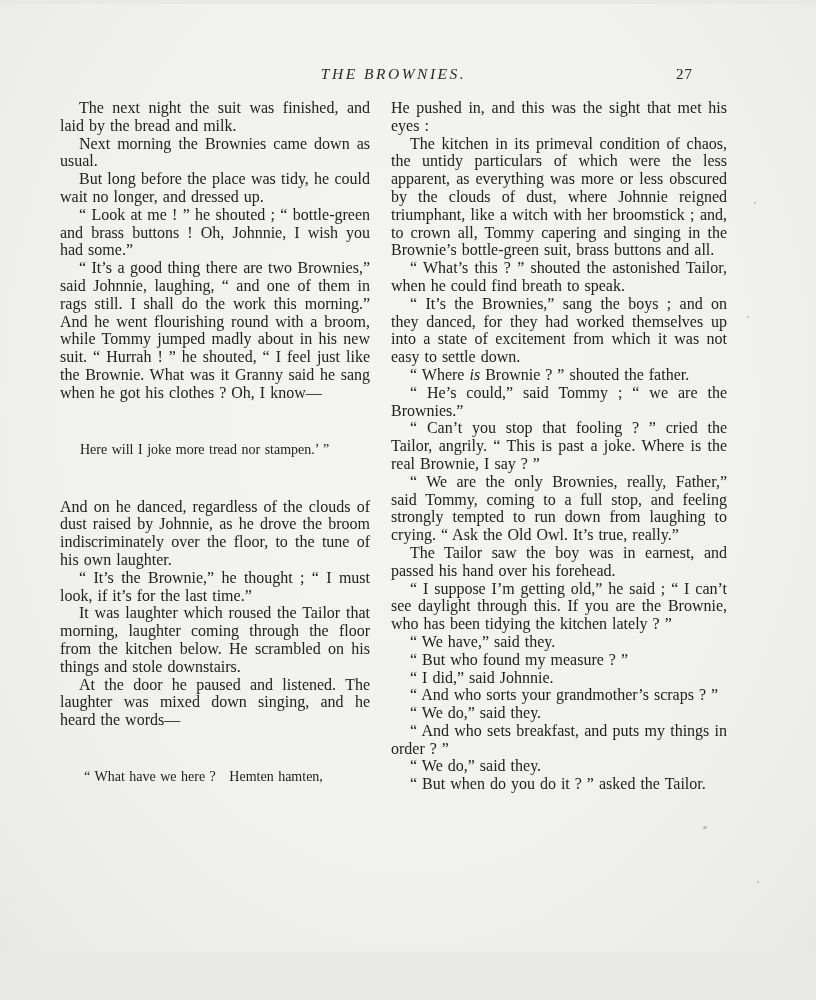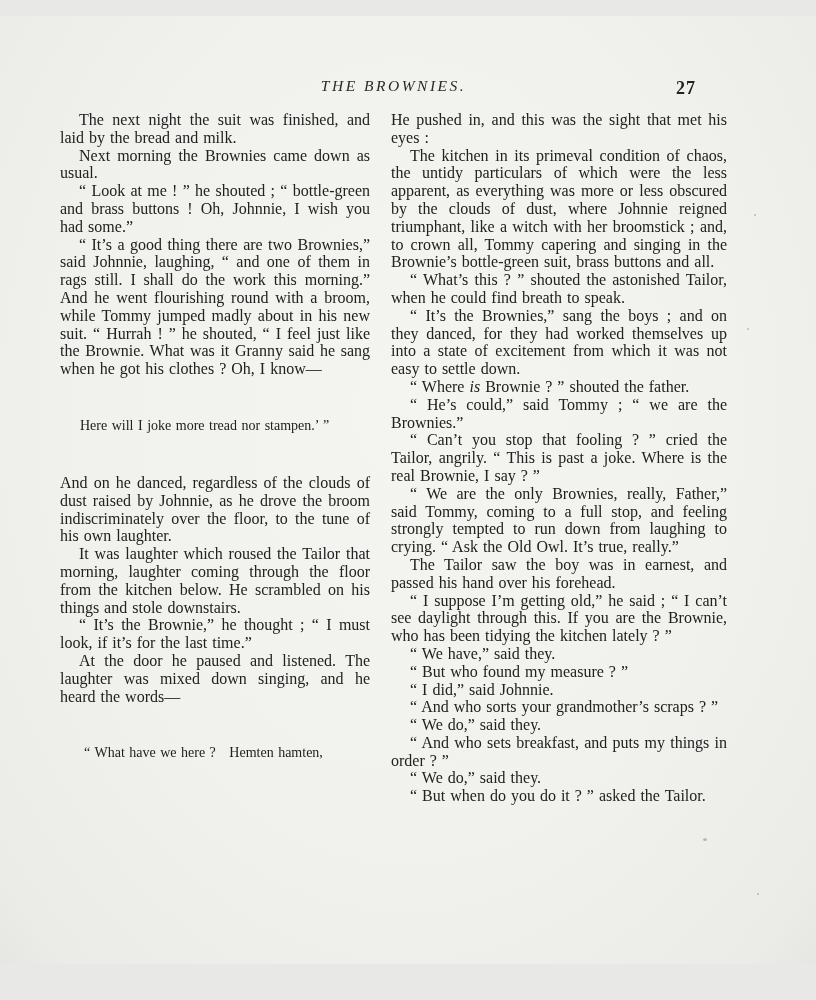--- a/index.html
+++ b/index.html
@@ -1,36 +1,36 @@
 <!DOCTYPE html>
 <html><head>
 <meta charset="utf-8">
 <style>
   html,body{margin:0;padding:0;background:#e8e8e6;}
   .page{
     position:relative;
     width:816px;height:948px;
-    margin:16px auto;
+    margin:4px auto;
     background:
       radial-gradient(ellipse at 50% 42%, #f4f4f1 0%, #f1f1ee 55%, #ebebe8 92%, #e6e6e3 100%);
     font-family:"Liberation Serif","DejaVu Serif",serif;
     color:#212121;
     overflow:hidden;
   }
   .running-head{
     position:absolute;top:61px;left:60px;width:667px;
     text-align:center;
     font-style:italic;
     font-size:15.5px;
     letter-spacing:2.5px;
     color:#2a2a2a;
   }
   .page-number{
     position:absolute;top:62px;left:676px;
-    font-size:18px;font-weight:bold;letter-spacing:1px;color:#222;
+    font-size:15px;font-weight:normal;letter-spacing:1px;color:#222;
   }
   .col{
     position:absolute;top:95px;
     font-size:16px;line-height:17.8px;
     text-align:justify;
     word-spacing:1px;
   }
   .col-left{left:60px;width:310px;}
   .col-right{left:391px;width:336px;}
   .col p{margin:0;text-indent:19px;}
@@ -56,28 +56,29 @@
 <body>
 
 <div class="page">
 
   <div class="running-head">THE BROWNIES.</div>
   <div class="page-number">27</div>
 
   <div class="col col-left">
     <p>The next night the suit was finished, and laid by the bread and milk.</p>
     <p>Next morning the Brownies came down as usual.</p>
+    <p>But long before the place was tidy, he could wait no longer, and dressed up.</p>
     <p>“ Look at me ! ” he shouted ; “ bottle-green and brass buttons !  Oh, Johnnie, I wish you had some.”</p>
     <p>“ It’s a good thing there are two Brownies,” said Johnnie, laughing, “ and one of them in rags still.  I shall do the work this morning.”  And he went flourishing round with a broom, while Tommy jumped madly about in his new suit. “ Hurrah ! ” he shouted, “ I feel just like the Brownie.  What was it Granny said he sang when he got his clothes ?  Oh, I know—</p>
     <div class="verse">
       <span class="vline">Here will I joke more tread nor stampen.’ ”</span>
     </div>
     <p class="noindent">And on he danced, regardless of the clouds of dust raised by Johnnie, as he drove the broom indiscriminately over the floor, to the tune of his own laughter.</p>
+    <p>“ It’s the Brownie,” he thought ; “ I must look, if it’s for the last time.”</p>
     <p>It was laughter which roused the Tailor that morning, laughter coming through the floor from the kitchen below.  He scrambled on his things and stole downstairs.</p>
-    <p>“ It’s the Brownie,” he thought ; “ I must look, if it’s for the last time.”</p>
     <p>At the door he paused and listened. The laughter was mixed down singing, and he heard the words—</p>
     <div class="verse">
       <span class="vline vline-first">“ What have we here ?   Hemten hamten,</span>
       
     </div>
   </div>
 
   <div class="col col-right">
     <p class="noindent">He pushed in, and this was the sight that met his eyes :</p>
     <p>The kitchen in its primeval condition of chaos, the untidy particulars of which were the less apparent, as everything was more or less obscured by the clouds of dust, where Johnnie reigned triumphant, like a witch with her broomstick ; and, to crown all, Tommy capering and singing in the Brownie’s bottle-green suit, brass buttons and all.</p>

